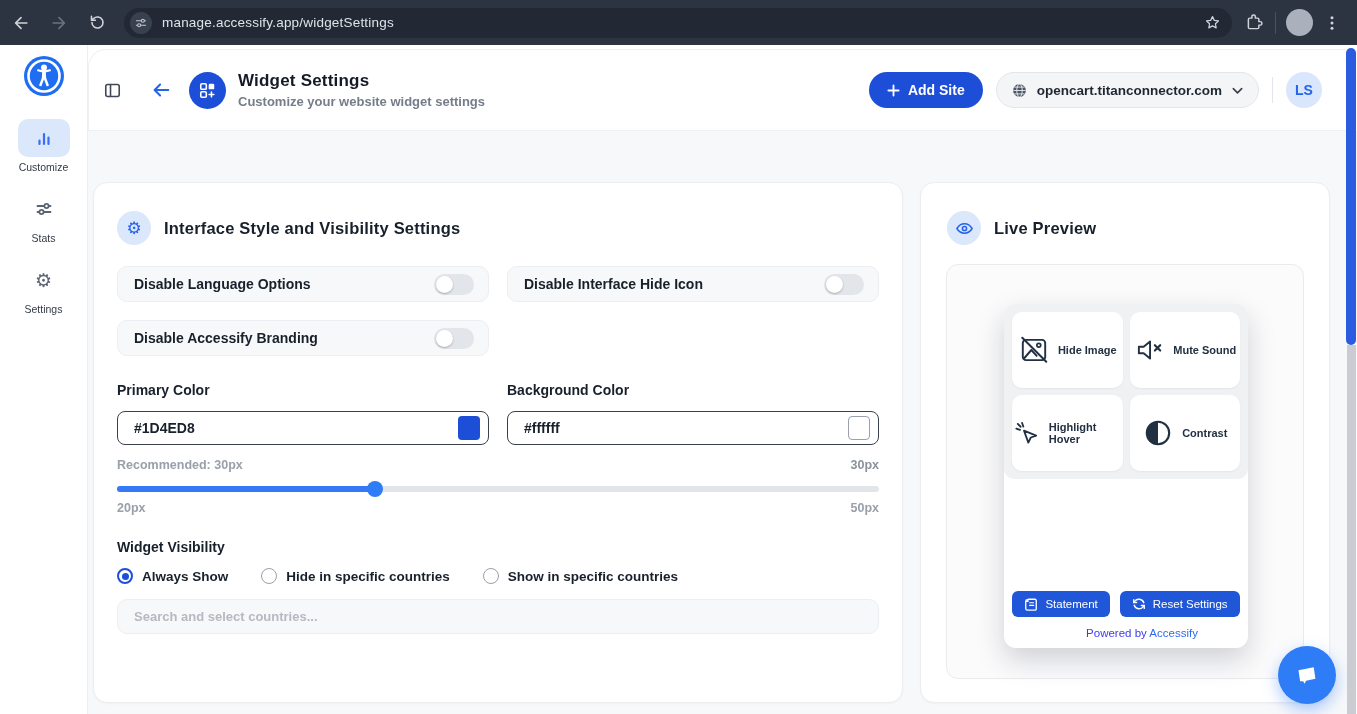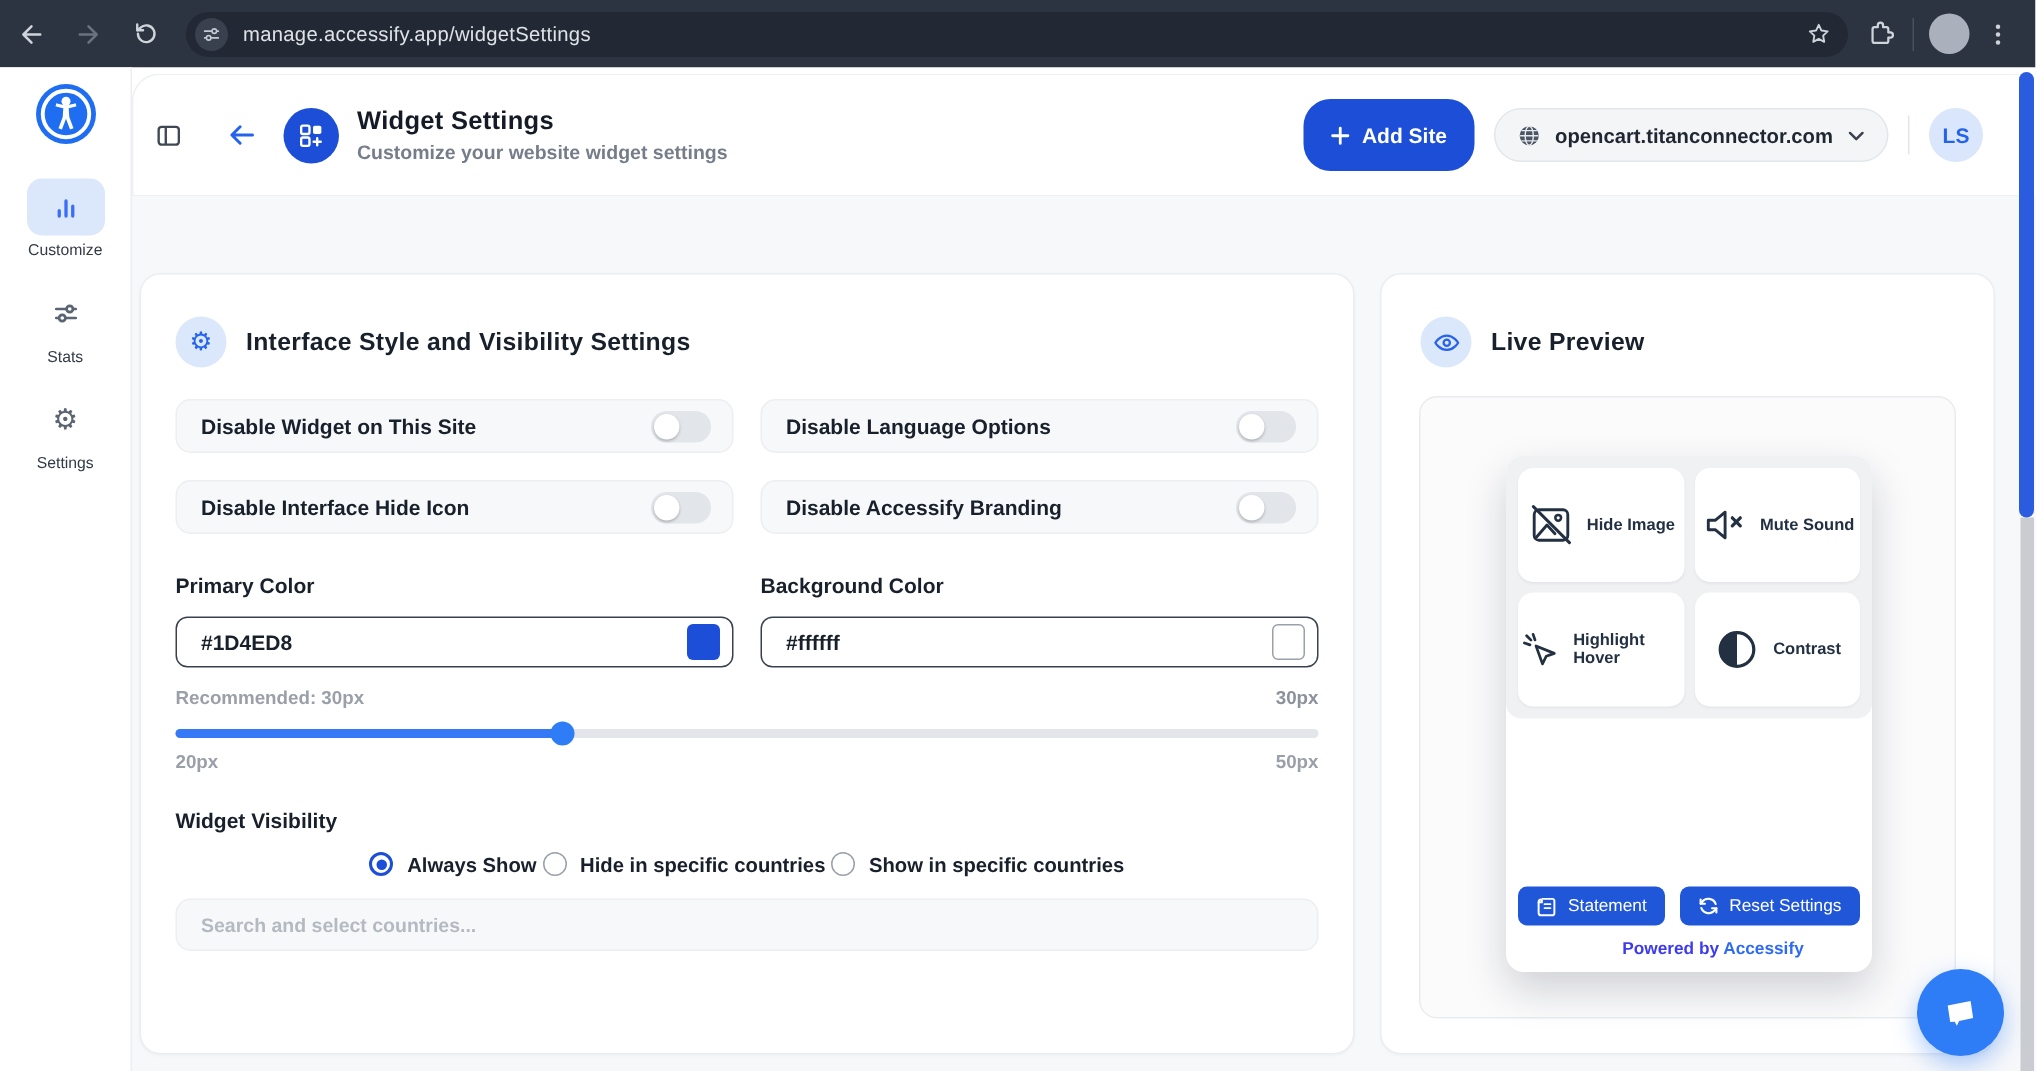--- a/index.html
+++ b/index.html
@@ -28,21 +28,21 @@
   .gear-glyph { font-size:19px; line-height:1; font-family:"DejaVu Sans",sans-serif; }
 
   .appheader { position:absolute; left:88px; top:4px; width:1258px; height:82px; background:#fff; border:1px solid #eef0f3; border-right:none; border-top-left-radius:18px; display:flex; align-items:center; z-index:2; }
   .hdr-toggle { margin-left:14px; color:#3f4854; }
   .hdr-back { margin-left:28px; color:#2563eb; }
   .hdr-bigicon { width:37px; height:37px; border-radius:50%; background:#1d4ed8; display:flex; align-items:center; justify-content:center; margin-left:17px; }
   .hdr-text { margin-left:12px; }
   .hdr-title { font-size:17px; font-weight:700; color:#141b26; letter-spacing:.2px; }
   .hdr-sub { font-size:13px; font-weight:600; color:#747d89; margin-top:3px; }
   .hdr-right { margin-left:auto; display:flex; align-items:center; margin-right:24px; gap:13px; }
-  .addsite { height:48px; padding:0 18px; background:#1d4ed8; border:none; border-radius:18px; color:#fff; font-size:14px; font-weight:700; display:flex; align-items:center; gap:8px; cursor:pointer; font-family:inherit; }
+  .addsite { height:36px; padding:0 18px; background:#1d4ed8; border:none; border-radius:18px; color:#fff; font-size:14px; font-weight:700; display:flex; align-items:center; gap:8px; cursor:pointer; font-family:inherit; }
   .sitepill { height:36px; background:#f4f5f7; border:1px solid #e3e6ea; border-radius:18px; display:flex; align-items:center; gap:9px; padding:0 14px; cursor:pointer; }
   .sitepill span { font-size:13.5px; font-weight:700; color:#1f2733; }
   .hdr-divider { width:1px; height:26px; background:#e2e5e9; }
   .avatar { width:36px; height:36px; border-radius:50%; background:#d9e6fb; color:#2563eb; font-size:14px; font-weight:700; display:flex; align-items:center; justify-content:center; }
 
   .main { position:absolute; left:88px; top:86px; width:1269px; height:583px; background:#f7f8fa; }
 
   .card { position:absolute; background:#fff; border:1px solid #ecedf0; border-radius:14px; box-shadow:0 1px 2px rgba(16,24,40,.03); }
   .card1 { left:5px; top:51px; width:810px; height:521px; padding:0 23px; }
   .card2 { left:832px; top:51px; width:410px; height:521px; }
@@ -70,21 +70,21 @@
   
   .sect-label { font-size:14px; font-weight:700; color:#18202b; }
   .slider-meta { display:flex; justify-content:space-between; font-size:12.5px; font-weight:600; color:#99a0a9; }
   .slider-meta .right { color:#8b929b; font-weight:700; }
   .slider { position:relative; height:16px; margin:9px 0 4px 0; }
   .slider .track { position:absolute; left:0; right:0; top:5px; height:6px; border-radius:3px; background:#e2e5e9; }
   .slider .fill { position:absolute; left:0; top:5px; height:6px; border-radius:3px; background:#3579f6; width:33.8%; }
   .slider .thumb { position:absolute; top:0; left:calc(33.8% - 8px); width:16px; height:16px; border-radius:50%; background:#2f7df6; cursor:pointer; }
 
   
-  .radiorow { display:flex; align-items:center; gap:4px; margin-top:13px;justify-content:center; }
+  .radiorow { display:flex; align-items:center; gap:33px; margin-top:13px; }
   .radio { display:flex; align-items:center; gap:9px; cursor:pointer; }
   .rdot { width:16px; height:16px; border-radius:50%; border:1.5px solid #9aa1ab; background:#fff; position:relative; }
   .radio.selected .rdot { border:2px solid #1d4ed8; }
   .radio.selected .rdot::after { content:""; position:absolute; left:2.5px; top:2.5px; width:7px; height:7px; border-radius:50%; background:#1d4ed8; }
   .radio .rlabel { font-size:13.5px; font-weight:700; color:#18202b; }
   .searchbox { margin-top:15px; height:35px; width:100%; background:#f7f8f9; border:1px solid #edeef1; border-radius:10px; padding:0 16px; font-size:13px; font-weight:600; color:#3a4350; font-family:inherit; outline:none; }
   .searchbox::placeholder { color:#b4bac2; }
 
   
   .previewbox { position:absolute; left:25px; top:81px; width:358px; height:415px; border:1px solid #e9ebee; border-radius:12px; background:#fbfbfc; }
@@ -92,21 +92,21 @@
   .w-head { height:38px; background:#2453d4; display:flex; align-items:center; padding:0 7px 0 9px; gap:7px; }
   .langbtn { height:26px; padding:0 9px; border:1.5px solid #dfe7fa; border-radius:7px; display:flex; align-items:center; gap:7px; color:#fff; font-size:11px; font-weight:600; cursor:pointer; background:transparent; font-family:inherit; }
   .w-iconbtn { width:37px; height:26px; border:1.5px solid #dfe7fa; border-radius:7px; display:flex; align-items:center; justify-content:center; color:#fff; cursor:pointer; background:transparent; }
   .w-close { width:28px; height:26px; margin-left:auto; }
   .w-body { background:#f0f1f3; padding:8px; display:grid; grid-template-columns:1fr 1fr; gap:7px; border-radius:0 0 10px 10px; }
   .tile { background:#fff; border-radius:10px; height:76px; display:flex; flex-direction:row; align-items:center; justify-content:center; gap:8px; cursor:pointer; box-shadow:0 1px 2px rgba(16,24,40,.05); }
   .tile .ticon { color:#223042; }
   .tile .tname { font-size:11px; font-weight:700; color:#223042; }
   .w-actions { position:absolute; left:0; right:0; bottom:31px; display:flex; justify-content:center; gap:10px; }
   .w-btn { height:26px; border:none; border-radius:6px; background:#2057d9; color:#fff; font-size:11.5px; font-weight:400; display:flex; align-items:center; gap:7px; padding:0 12px; cursor:pointer; font-family:inherit; }
-  .powered { position:absolute; left:0; right:0; bottom:9px; text-align:center; font-size:11.5px; font-weight:700; color:#3d3bee; cursor:pointer;margin-left:32px; }
+  .powered { position:absolute; left:0; right:0; bottom:9px; text-align:center; font-size:11.5px; font-weight:400; color:#3d3bee; cursor:pointer;margin-left:32px; }
   .powered .brand { color:#2f6bf0; }
 
   
   .fab { position:absolute; left:1278px; top:646px; width:58px; height:58px; border-radius:50%; background:#2f7df6; display:flex; align-items:center; justify-content:center; box-shadow:0 6px 16px rgba(47,125,246,.4); cursor:pointer; z-index:6; }
   .scrollbar { position:absolute; right:1px; top:45px; width:10px; height:669px; z-index:7; }
   .scroll-thumb { position:absolute; top:3px; left:0; width:10px; height:297px; border-radius:5px; background:#2b5ce0; }
   .scroll-track { position:absolute; top:300px; left:1px; width:9px; height:369px; background:#c9ccd1; }
 </style>
 </head>
 <body>
@@ -245,26 +245,20 @@
     <div class="card card1">
       <div class="cardhead">
         <div class="iconcircle">
             <span class="gear-glyph" style="font-size:17px;">⚙</span>
           </div>
         <div class="cardtitle">Interface Style and Visibility Settings</div>
       </div>
 
       <div class="togglegrid">
         <div class="togglebox">
-          <span class="tlabel">Disable Widget on This Site</span>
-          <div class="switch">
-              <div class="knob"></div>
-            </div>
-        </div>
-        <div class="togglebox">
           <span class="tlabel">Disable Language Options</span>
           <div class="switch">
               <div class="knob"></div>
             </div>
         </div>
         <div class="togglebox">
           <span class="tlabel">Disable Interface Hide Icon</span>
           <div class="switch">
               <div class="knob"></div>
             </div>

